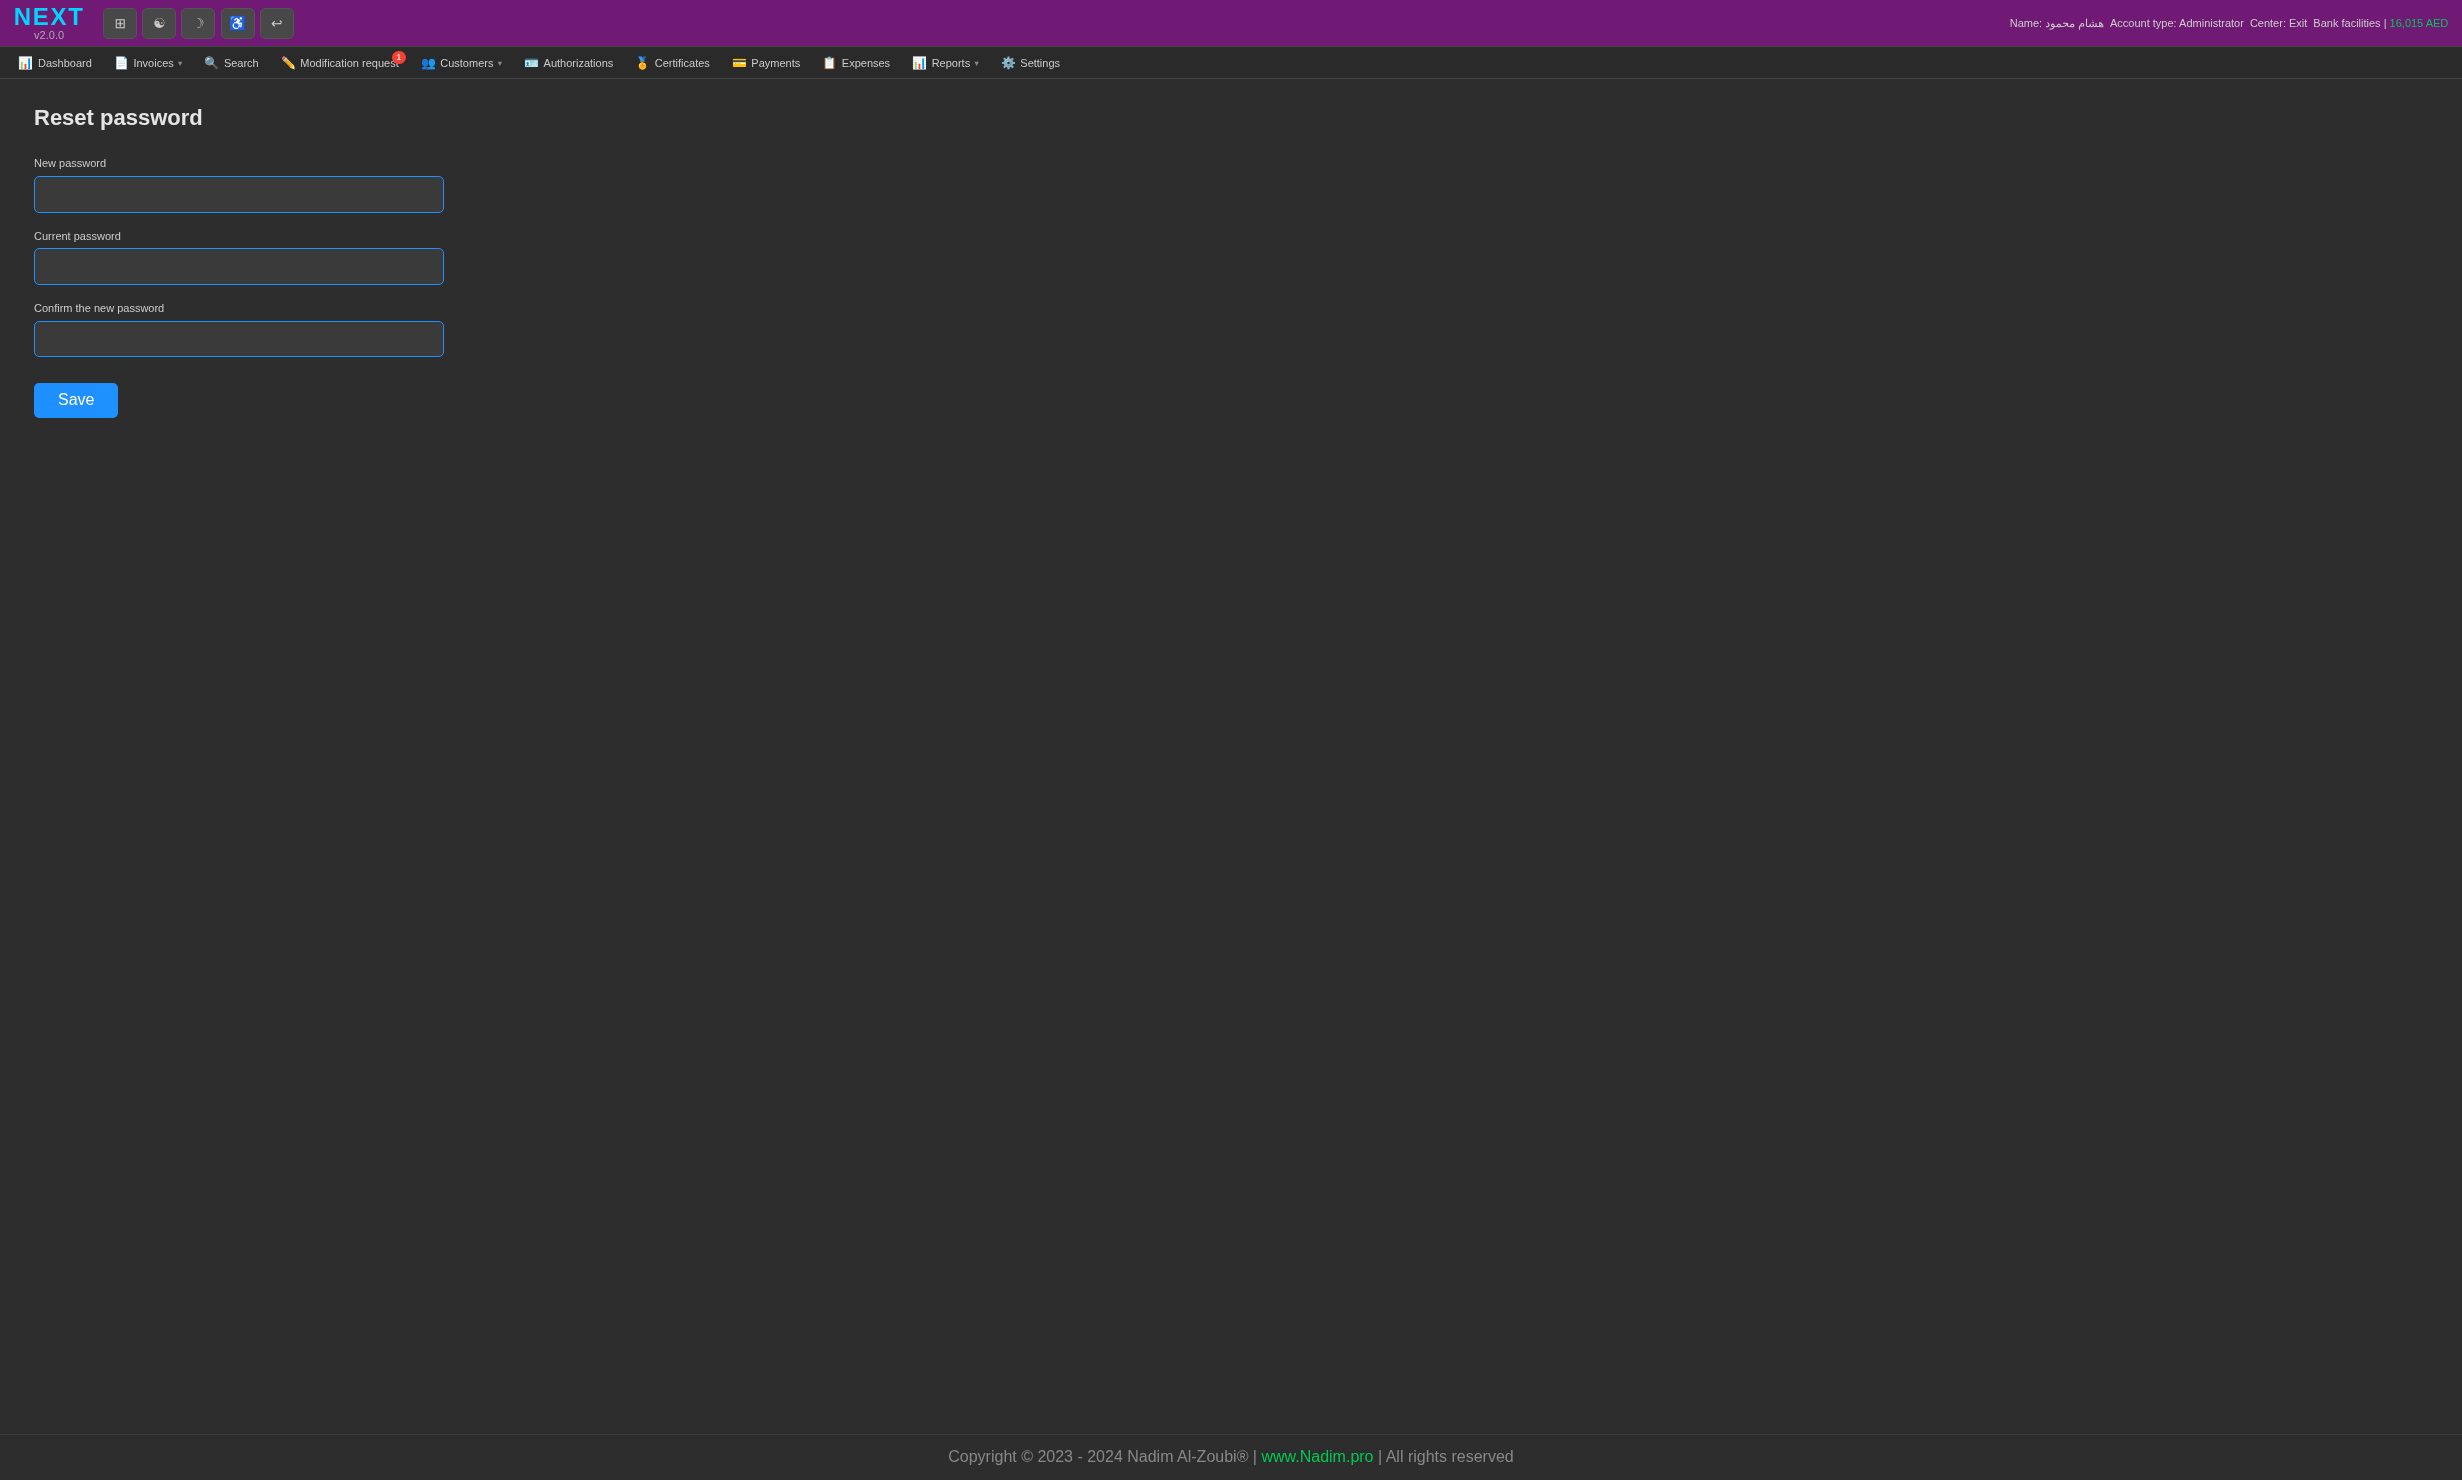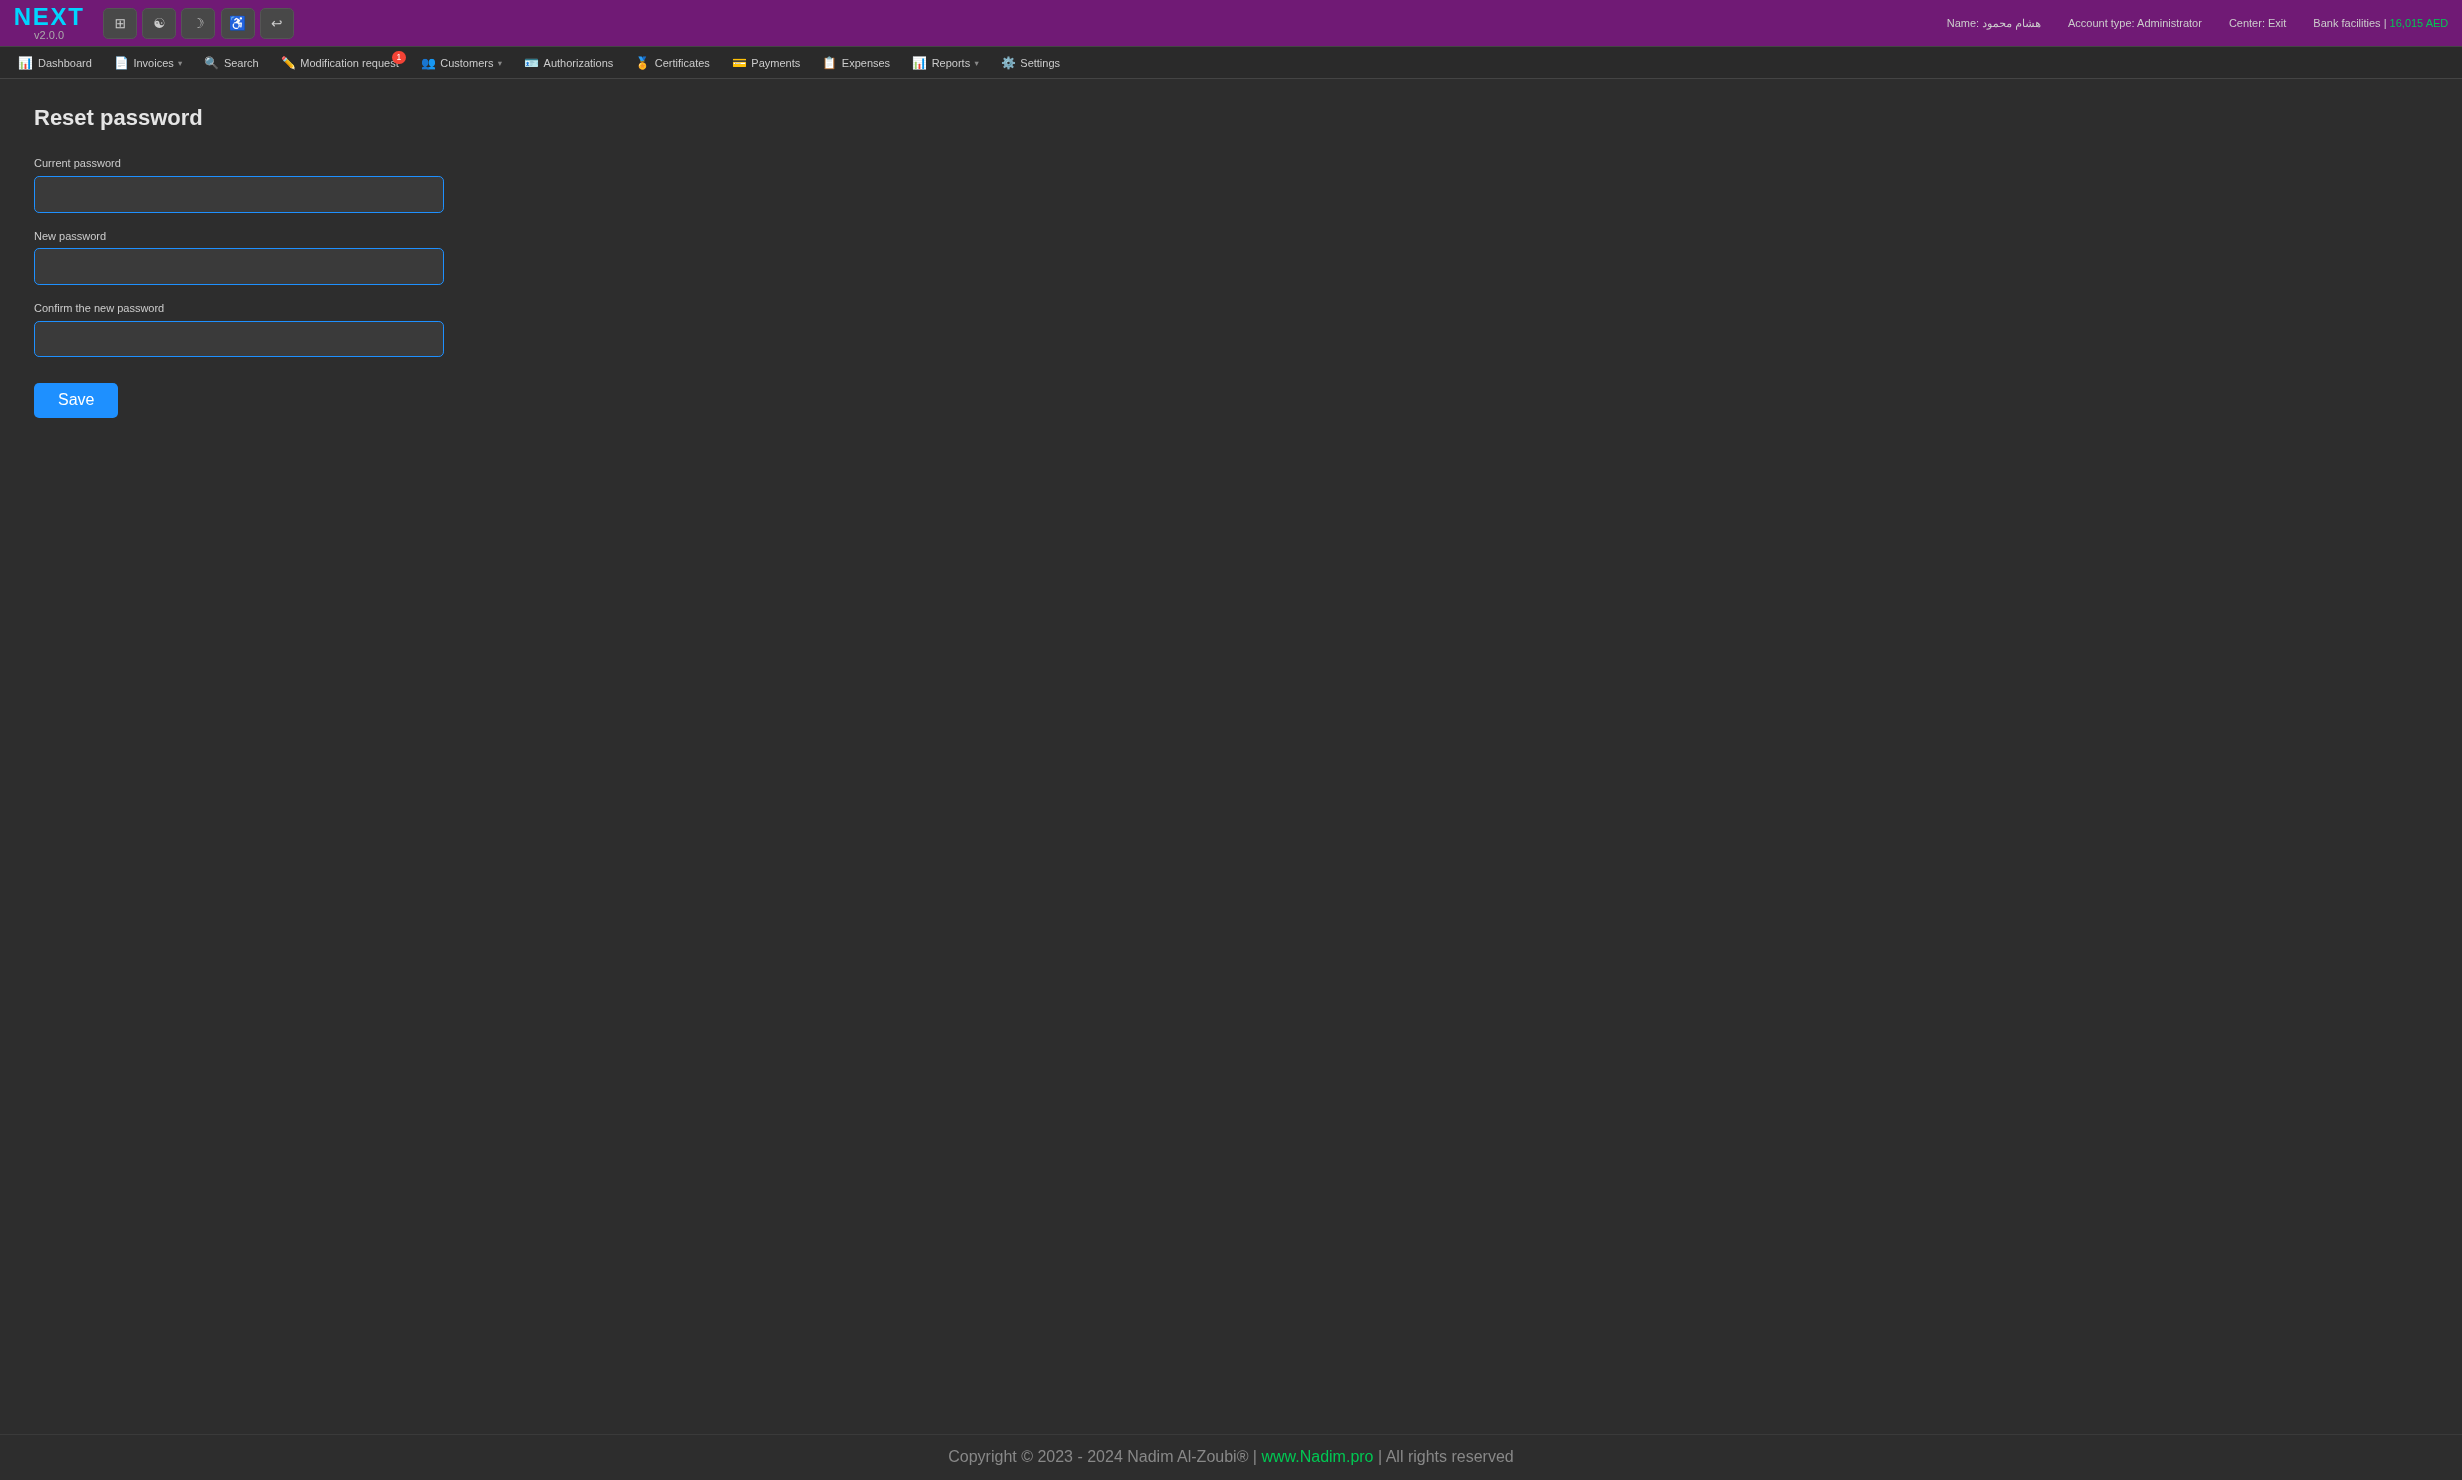--- a/index.html
+++ b/index.html
@@ -60,21 +60,21 @@
       align-items: center;
       justify-content: center;
       cursor: pointer;
       font-size: 13.7px;
       color: #ccc;
     }
 
     .top-right-info {
       display: flex;
       align-items: center;
-      gap: 27px;
+      gap: 6px;
       font-size: 11px;
       color: #ccc;
       margin-left: auto;
     }
 
     .bank-facilities-amount {
       color: #00c853;
     }
 
     
@@ -271,26 +271,26 @@
   <a class="nav-item">
     <span class="nav-icon">⚙️</span>
     <span>Settings</span>
   </a>
 </nav>
 
 <div class="main-content">
   <h1 class="page-title">Reset password</h1>
 
   <div class="form-group">
+    <label class="form-label">New password</label>
+    <input type="password" class="form-input" style="">
+  </div>
+
+  <div class="form-group">
     <label class="form-label">Current password</label>
-    <input type="password" class="form-input" style="">
-  </div>
-
-  <div class="form-group">
-    <label class="form-label">New password</label>
     <input type="password" class="form-input" style="">
   </div>
 
   <div class="form-group">
     <label class="form-label">Confirm the new password</label>
     <input type="password" class="form-input" style="">
   </div>
 
   <button class="save-btn">Save</button>
 </div>

